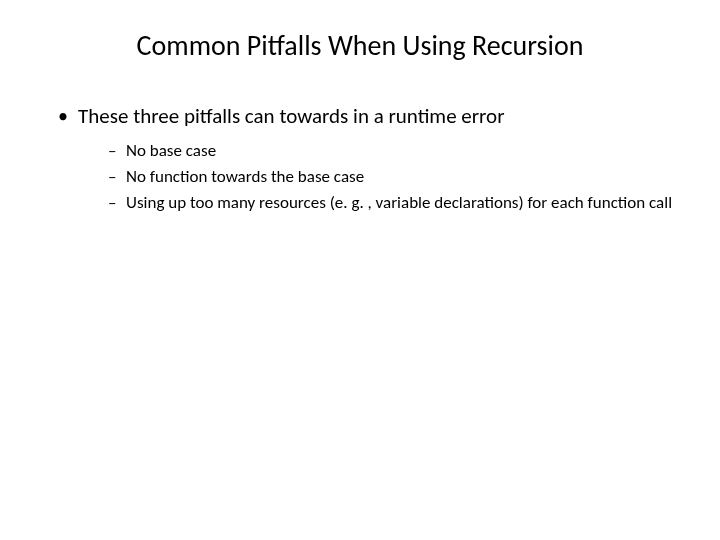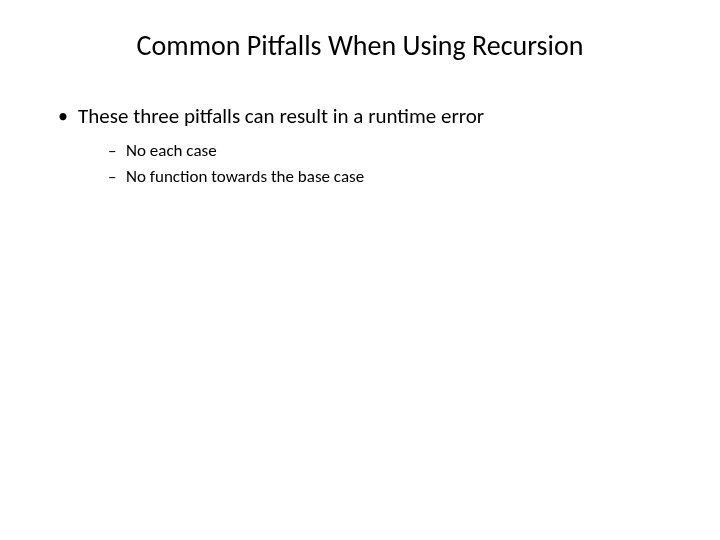--- a/index.html
+++ b/index.html
@@ -66,24 +66,27 @@
       top: 0;
     }
   </style>
 </head>
 <body>
 
 <div class="slide">
   <h1 class="title">Common Pitfalls When Using Recursion</h1>
   <ul class="level1">
     <li>
-      <span>These three pitfalls can result in a runtime error</span>
+      <span>These three pitfalls can towards in a runtime error</span>
       <ul class="level2">
         <li>
-          <span>No each case</span>
+          <span>No base case</span>
         </li>
         <li>
           <span>No function towards the base case</span>
+        </li>
+        <li>
+          <span>Using up too many resources (e. g. , variable declarations) for each function call</span>
         </li>
       </ul>
     </li>
   </ul>
 </div>
 
 </body></html>

